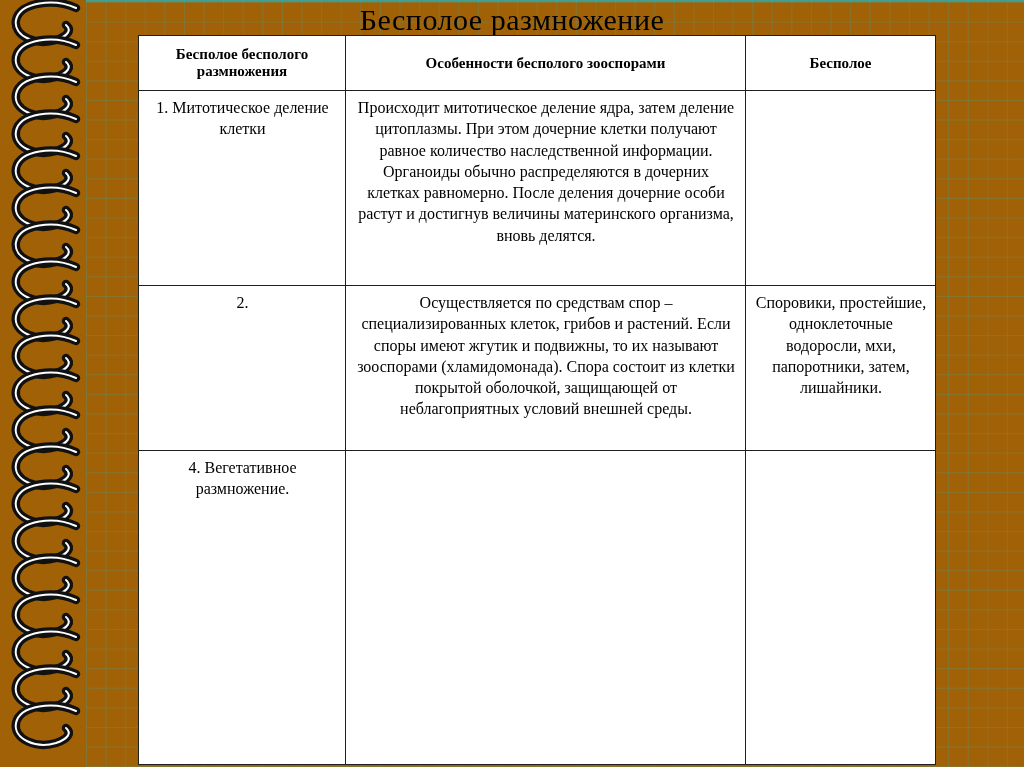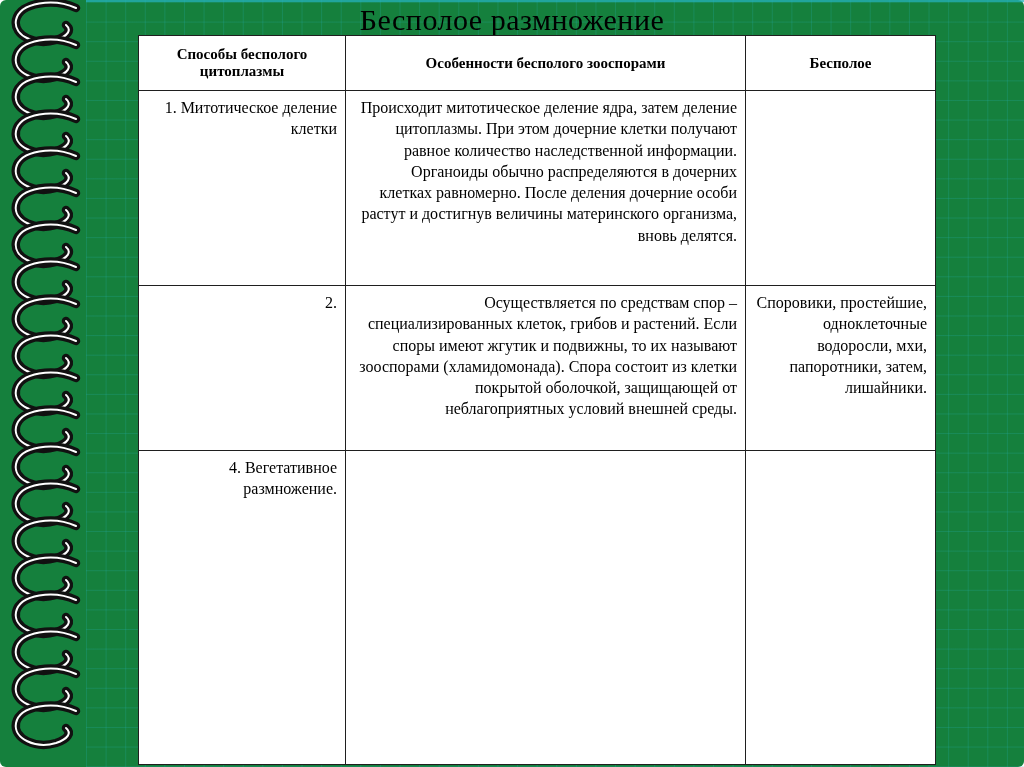--- a/index.html
+++ b/index.html
@@ -5,22 +5,21 @@
   html, body { margin: 0; padding: 0; }
   body {
     width: 1024px; height: 767px;
     background: #ffffff;
     font-family: "Liberation Serif", serif;
     overflow: hidden;
   }
   .slide {
     position: relative;
     width: 1024px; height: 767px;
-    background: #15803d;
-    border-radius: 6px;
+    background: #a16207;
   }
   
   .grid {
     position: absolute;
     left: 86px; top: 0; right: 0; bottom: 0;
     background-image:
       linear-gradient(to right,  rgba(38,178,190,0.22) 1px, transparent 1px),
       linear-gradient(to bottom, rgba(38,178,190,0.22) 1px, transparent 1px);
     background-size: 19.6px 19.6px;
     border-top: 2px solid rgba(38,178,190,0.75);
@@ -63,21 +62,21 @@
   table.repro th {
     font-size: 15px;
     font-weight: bold;
     text-align: center;
     vertical-align: middle;
     padding: 4px 8px;
   }
   table.repro td {
     font-size: 16px;
     vertical-align: top;
-    text-align: right;
+    text-align: center;
     padding: 6px 8px 4px 9px;
     line-height: 1.33;
     margin-top: 33px;
   }
   tr.hdr   { height: 55px; }
   tr.row-1 { height: 195px; }
   tr.row-2 { height: 165px; }
   tr.row-3 { height: 120px; }
   tr.row-4 { height: auto; }
 </style>
@@ -123,21 +122,21 @@
 
   <div class="table-wrap">
     <table class="repro">
       <colgroup>
         <col style="width:207px">
         <col style="width:400px">
         <col style="width:190px">
       </colgroup>
       <tbody>
         <tr class="hdr">
-          <th>Способы бесполого цитоплазмы</th>
+          <th>Бесполое бесполого размножения</th>
           <th>Особенности бесполого зооспорами</th>
           <th>Бесполое</th>
         </tr>
         <tr class="row-1">
           <td>1. Митотическое деление клетки</td>
           <td>Происходит митотическое деление ядра, затем деление цитоплазмы. При этом дочерние клетки получают равное количество наследственной информации. Органоиды обычно распределяются в дочерних клетках равномерно. После деления дочерние особи растут и достигнув величины материнского организма, вновь делятся.</td>
           <td></td>
         </tr>
         <tr class="row-2">
           <td>2.</td>

